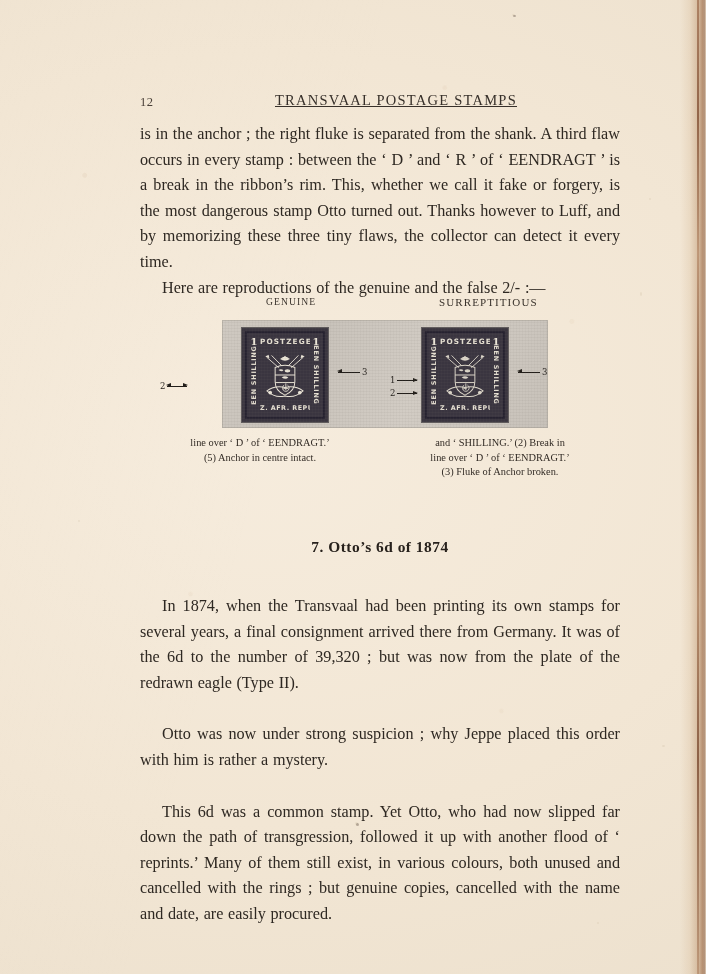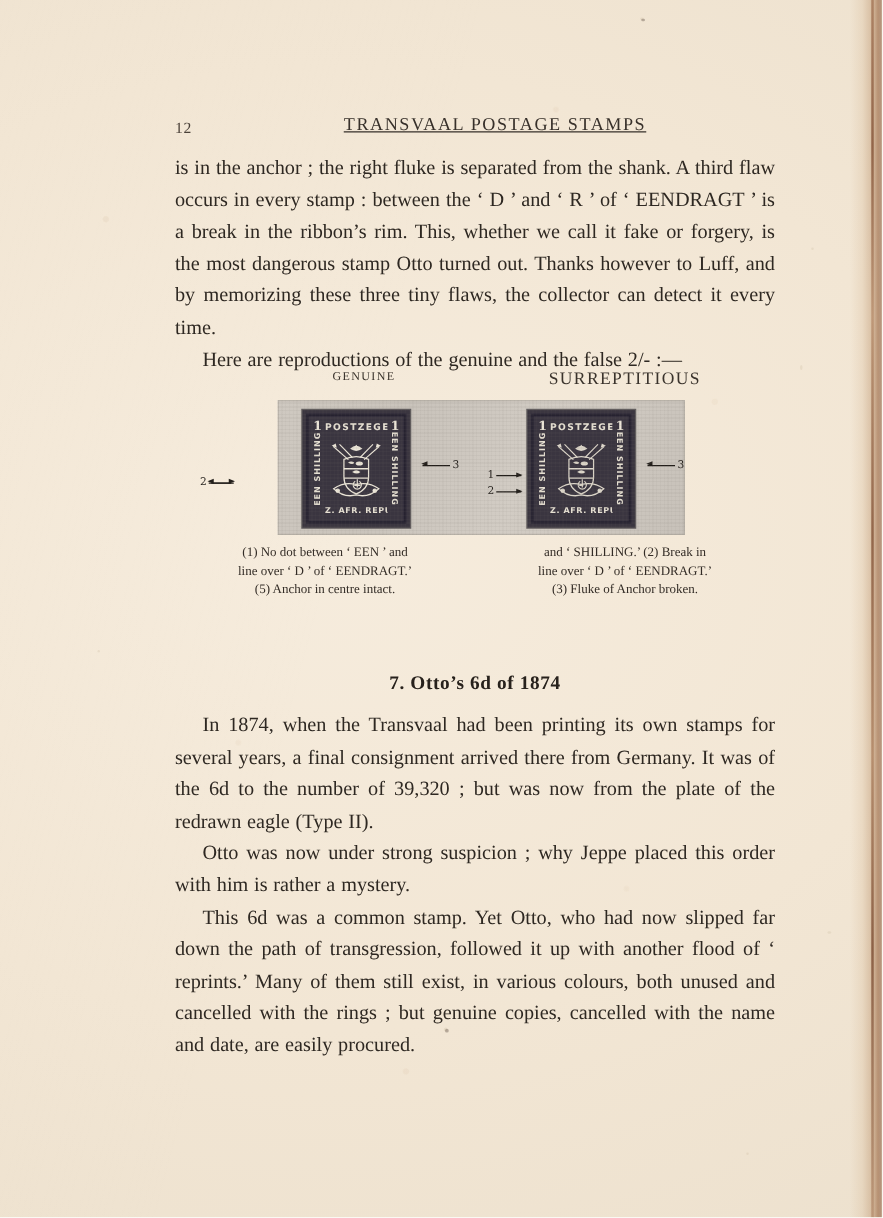--- a/index.html
+++ b/index.html
@@ -118,21 +118,21 @@
 
   p.body {
     margin: 0;
     font-size: 16.2px;
     line-height: 25.6px;
     text-align: justify;
     text-align-last: left;
     color: #2e2822;
     word-spacing: .6px;
   }
-  p.body.indent { text-indent: 22px; }
+  p.body.indent { text-indent: 22px; margin-top: 26px; }
 
   
   #figure {
     position: absolute;
     left: 140px;
     top: 296px;
     width: 480px;
   }
   .fig-labels {
     position: relative;
@@ -140,21 +140,21 @@
   }
   .fig-label {
     position: absolute;
     font-size: 11px;
     letter-spacing: 1.1px;
     color: #3a332c;
     font-variant: small-caps;
     text-transform: uppercase;
   }
   .fig-label.l { left: 126px; font-size: 9.6px; }
-  .fig-label.r { left: 299px; font-size: 14px; }
+  .fig-label.r { left: 299px; font-size: 11px; }
 
   #plate {
     position: absolute;
     left: 82px;
     top: 24px;
     width: 326px;
     height: 108px;
     background:
       linear-gradient(115deg, #cfc9c1 0%, #c9c3bb 30%, #d2ccc4 60%, #c7c1b9 100%);
     box-shadow: inset 0 0 0 1px rgba(150,143,133,.35);
@@ -471,21 +471,20 @@
 
       <div class="ann ann-3" style="left:296px;top:48px;">
         <span class="arrow-left" style="width:22px;"></span>
         <span class="ann-num">3</span>
       </div>
 
     </div>
 
     <div class="caps">
       <div class="cap">
-        <div>(1) No dot between ‘ EEN ’ and</div>
         <div>line over ‘ D ’ of ‘ EENDRAGT.’</div>
         <div>(5)  Anchor in centre intact.</div>
       </div>
       <div class="cap">
         <div>and ‘ SHILLING.’    (2) Break in</div>
         <div>line over ‘ D ’ of ‘ EENDRAGT.’</div>
         <div>(3)  Fluke of Anchor broken.</div>
       </div>
     </div>
   </div>

